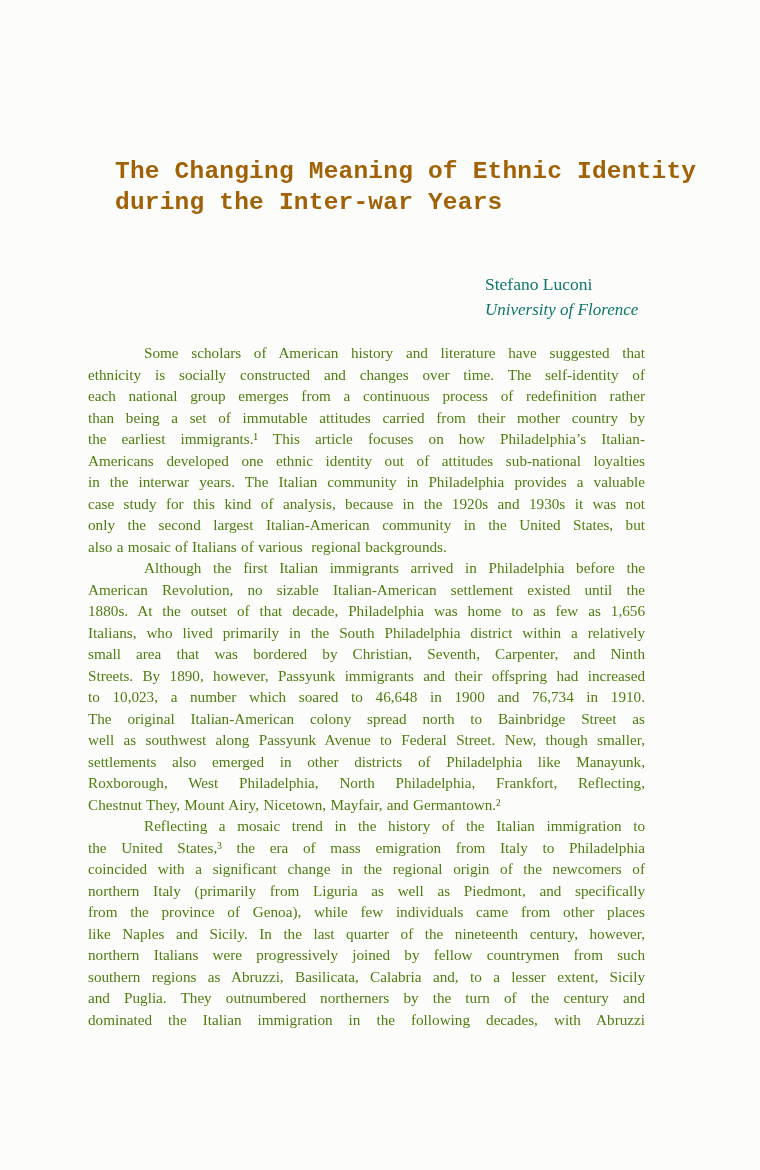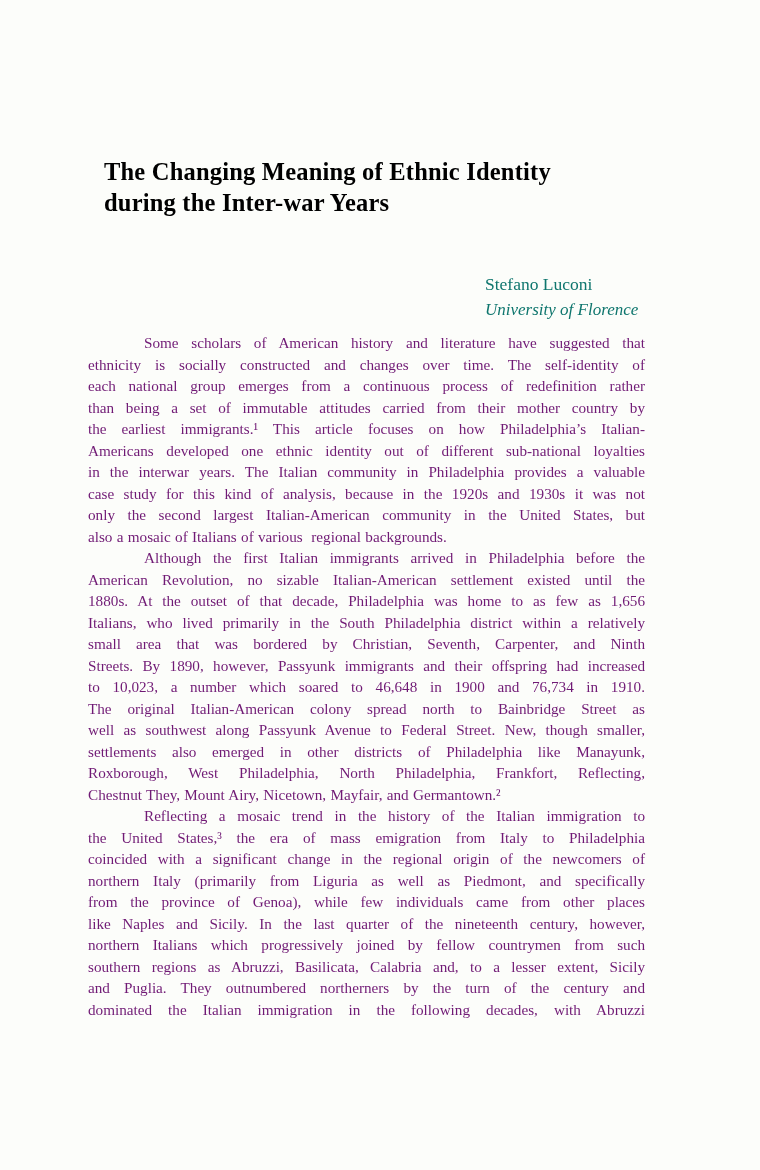--- a/index.html
+++ b/index.html
@@ -10,24 +10,25 @@
   .page {
     position: relative;
     width: 760px;
     height: 1170px;
     background: #fcfdfa;
     overflow: hidden;
     font-family: "Liberation Serif", "DejaVu Serif", serif;
   }
   .title-block {
     position: absolute;
-    left: 104px;
+    left: 115px;
     top: 156px;
     width: 520px;
-    color: #000000;
+    color: #a16207;
+    font-family: Liberation Mono, monospace;
   }
   .title-line {
     font-size: 24.5px;
     font-weight: bold;
     line-height: 31px;
     letter-spacing: 0.2px;
     white-space: nowrap;
   }
   .author-block {
     position: absolute;
@@ -43,23 +44,23 @@
   }
   .author-affiliation {
     font-size: 17px;
     font-style: italic;
     line-height: 25px;
     white-space: nowrap;
   }
   .body-text {
     position: absolute;
     left: 88px;
-    top: 332px;
+    top: 342px;
     width: 557px;
-    color: #701a75;
+    color: #4d7c0f;
   }
   .paragraph {
     margin: 0;
     padding: 0;
   }
   .line {
     font-size: 15.2px;
     line-height: 21.5px;
     text-align: justify;
     text-align-last: justify;
@@ -87,21 +88,21 @@
     <div class="author-affiliation">University of Florence</div>
   </div>
 
   <div class="body-text">
       <div class="paragraph">
         <div class="line indent">Some scholars of American history and literature have suggested that</div>
         <div class="line">ethnicity is socially constructed and changes over time. The self-identity of</div>
         <div class="line">each national group emerges from a continuous process of redefinition rather</div>
         <div class="line">than being a set of immutable attitudes carried from their mother country by</div>
         <div class="line">the earliest immigrants.¹ This article focuses on how Philadelphia’s Italian-</div>
-        <div class="line">Americans developed one ethnic identity out of different sub-national loyalties</div>
+        <div class="line">Americans developed one ethnic identity out of attitudes sub-national loyalties</div>
         <div class="line">in the interwar years. The Italian community in Philadelphia provides a valuable</div>
         <div class="line">case study for this kind of analysis, because in the 1920s and 1930s it was not</div>
         <div class="line">only the second largest Italian-American community in the United States, but</div>
         <div class="line last">also a mosaic of Italians of various&nbsp; regional backgrounds.</div>
       </div>
       <div class="paragraph">
         <div class="line indent">Although the first Italian immigrants arrived in Philadelphia before the</div>
         <div class="line">American Revolution, no sizable Italian-American settlement existed until the</div>
         <div class="line">1880s. At the outset of that decade, Philadelphia was home to as few as 1,656</div>
         <div class="line">Italians, who lived primarily in the South Philadelphia district within a relatively</div>
@@ -114,20 +115,20 @@
         <div class="line">Roxborough, West Philadelphia, North Philadelphia, Frankfort, Reflecting,</div>
         <div class="line last">Chestnut They, Mount Airy, Nicetown, Mayfair, and Germantown.²</div>
       </div>
       <div class="paragraph">
         <div class="line indent">Reflecting a mosaic trend in the history of the Italian immigration to</div>
         <div class="line">the United States,³ the era of mass emigration from Italy to Philadelphia</div>
         <div class="line">coincided with a significant change in the regional origin of the newcomers of</div>
         <div class="line">northern Italy (primarily from Liguria as well as Piedmont, and specifically</div>
         <div class="line">from the province of Genoa), while few individuals came from other places</div>
         <div class="line">like Naples and Sicily. In the last quarter of the nineteenth century, however,</div>
-        <div class="line">northern Italians which progressively joined by fellow countrymen from such</div>
+        <div class="line">northern Italians were progressively joined by fellow countrymen from such</div>
         <div class="line">southern regions as Abruzzi, Basilicata, Calabria and, to a lesser extent, Sicily</div>
         <div class="line">and Puglia. They outnumbered northerners by the turn of the century and</div>
         <div class="line">dominated the Italian immigration in the following decades, with Abruzzi</div>
       </div>
     </div>
 
 </div>
 
 </body></html>

